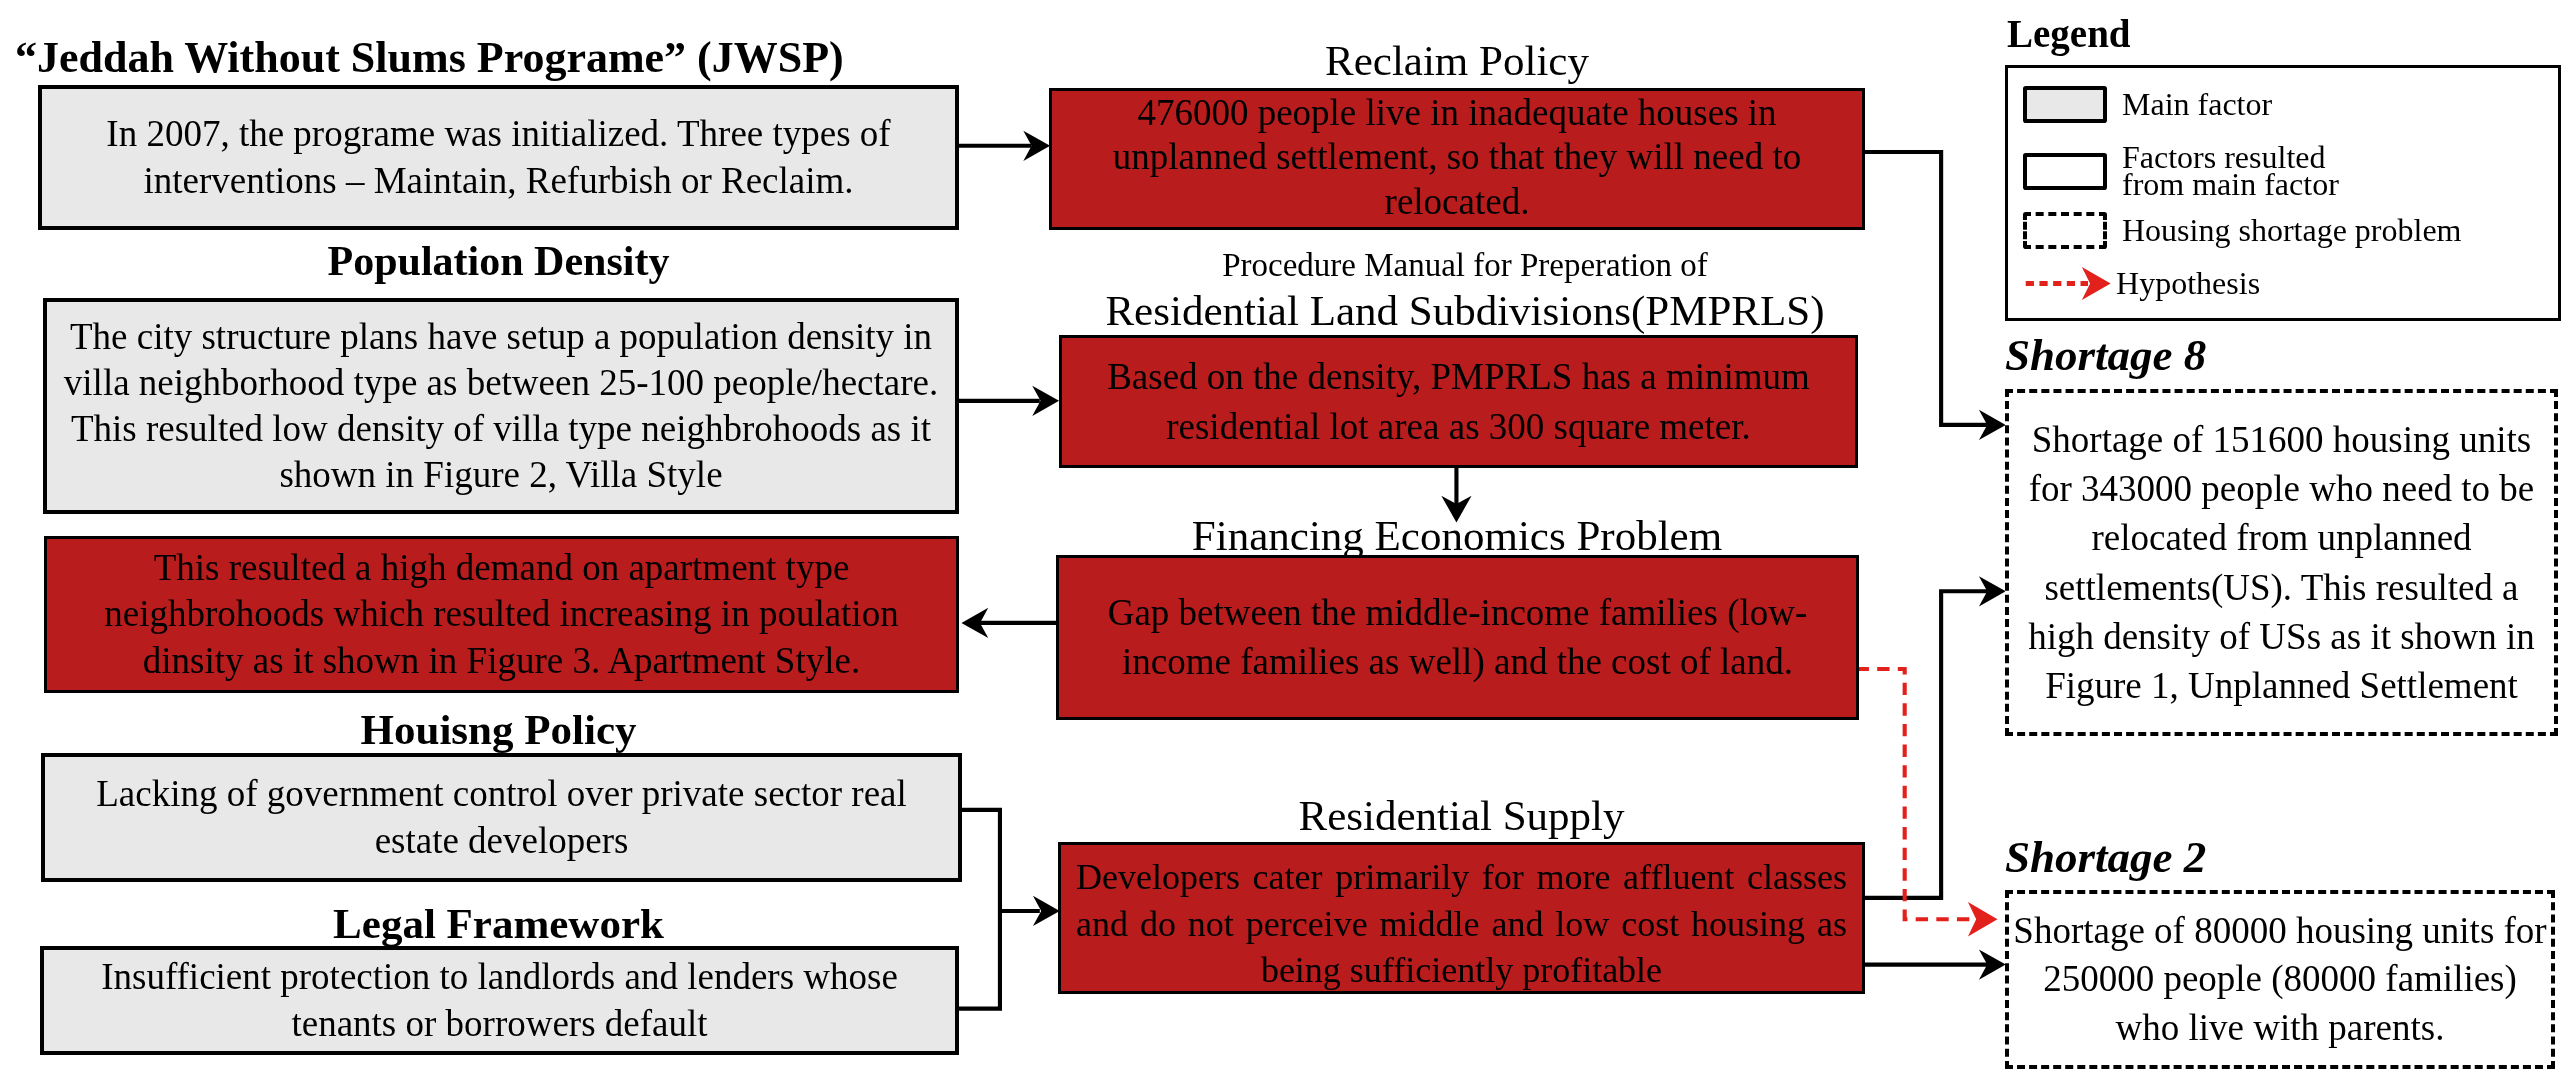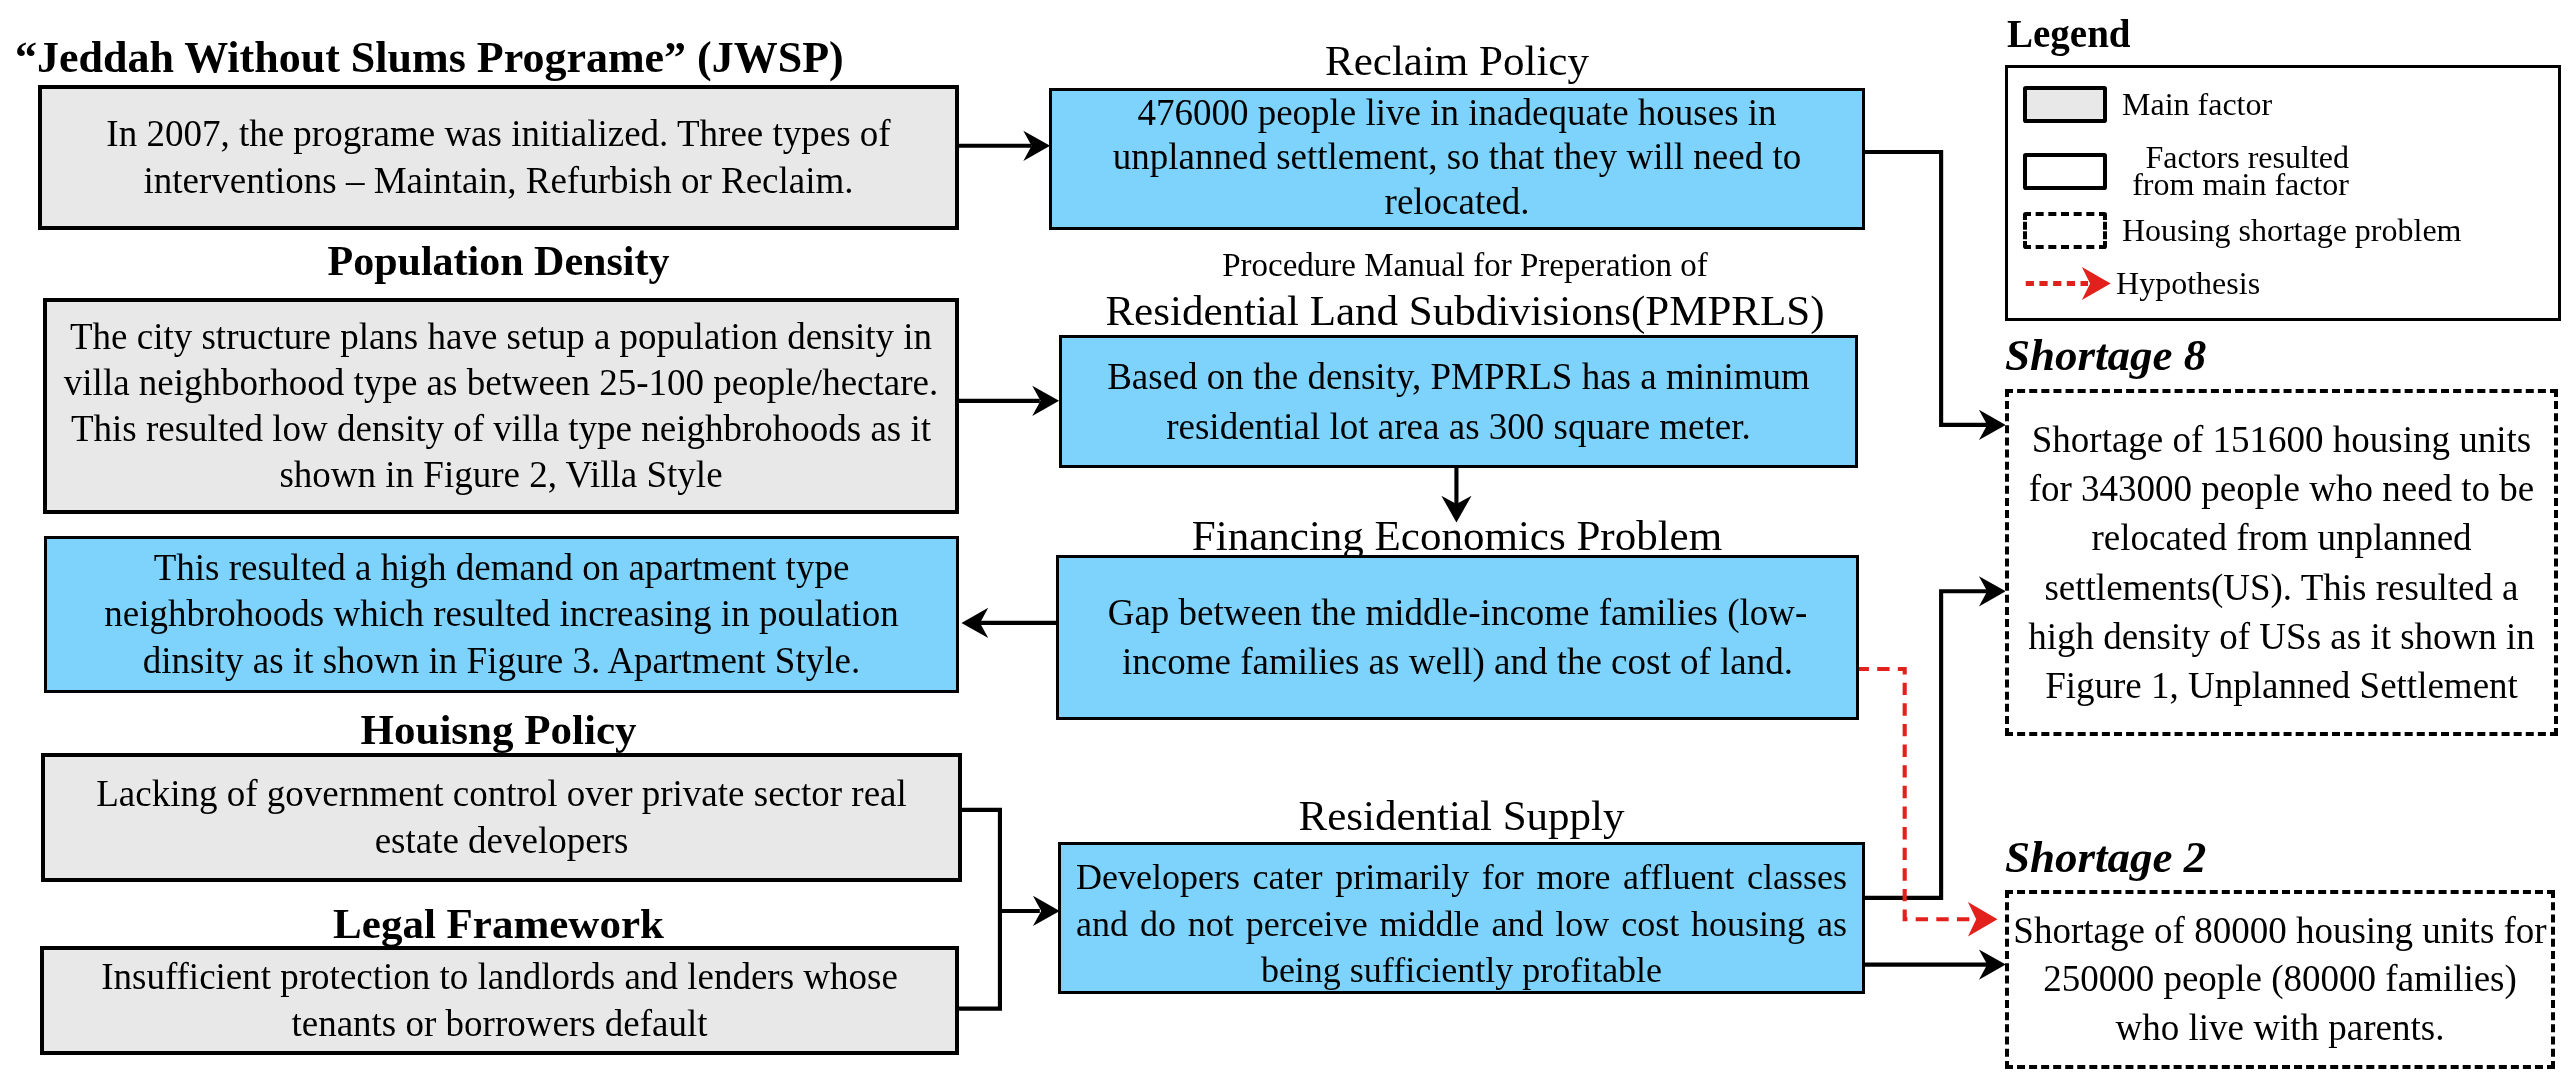--- a/index.html
+++ b/index.html
@@ -4,21 +4,21 @@
 <style>
   html, body { margin:0; padding:0; background:#ffffff; }
   body { width:2576px; height:1089px; position:relative; overflow:hidden;
          font-family:"Liberation Serif","DejaVu Serif",serif; color:#000; }
   .title { position:absolute; text-align:center; white-space:nowrap; line-height:1; }
   .title.bold { font-weight:bold; }
   .box { position:absolute; box-sizing:border-box; border:4.1px solid #000;
          display:flex; align-items:center; justify-content:center; text-align:center;
          font-size:37px; line-height:1.25; padding:0 9.6px; }
   .box.main { background:#e8e8e8; border-width:4.8px; }
-  .box.result { background:#7dd3fc; border-width:3.4px; }
+  .box.result { background:#b91c1c; border-width:3.4px; }
   .box.shortage { background:#fff; border:4.8px dashed #000; font-size:37px; line-height:1.3; }
   .box.justify span { text-align:justify; text-align-last:left; }
   .box span { display:block; }
   svg.wires { position:absolute; left:0; top:0; width:2576px; height:1089px; pointer-events:none; }
   .legend-title { position:absolute; font-weight:bold; font-size:39px; line-height:1; }
   .legend-box { position:absolute; box-sizing:border-box; border:3.4px solid #000; background:#fff; }
   .legend-item { position:absolute; display:flex; align-items:center; }
   .swatch { box-sizing:border-box; width:84px; height:37px; border:4.1px solid #000; border-radius:2.8px; }
   .swatch.main { background:#e8e8e8; }
   .swatch.result { background:#fff; }
@@ -115,21 +115,21 @@
 </div>
 
 <div class="legend-title" style="left:2007px; top:13.8px;">Legend</div>
 <div class="legend-box" style="left:2005px; top:65px; width:556px; height:256px;">
   <div class="legend-item" style="left:15px; top:18px;">
     <div class="swatch main"></div>
     <div class="legend-label">Main factor</div>
   </div>
   <div class="legend-item" style="left:15px; top:76px;">
     <div class="swatch result"></div>
-    <div class="legend-label" style="width:227px;text-align:right;">Factors resulted from main factor</div>
+    <div class="legend-label" style="width:227px;">Factors resulted from main factor</div>
   </div>
   <div class="legend-item" style="left:15px; top:144px;">
     <div class="swatch shortage"></div>
     <div class="legend-label">Housing shortage problem</div>
   </div>
   <div class="legend-item" style="left:15px; top:196px;">
     <svg width="89" height="39" viewBox="0 0 130 56">
       <line x1="4" y1="28" x2="95" y2="28" stroke="#e3211c" stroke-width="7" stroke-dasharray="12,8"></line>
       <path d="M128,28 L86,4 L98,28 L86,52 Z" fill="#e3211c"></path>
     </svg>

